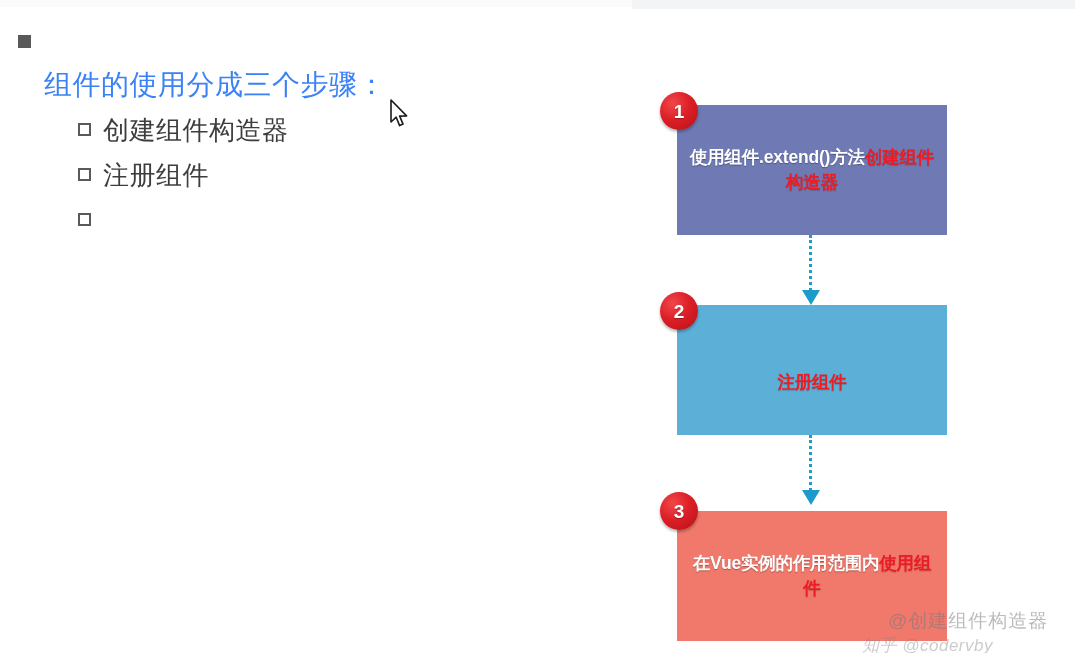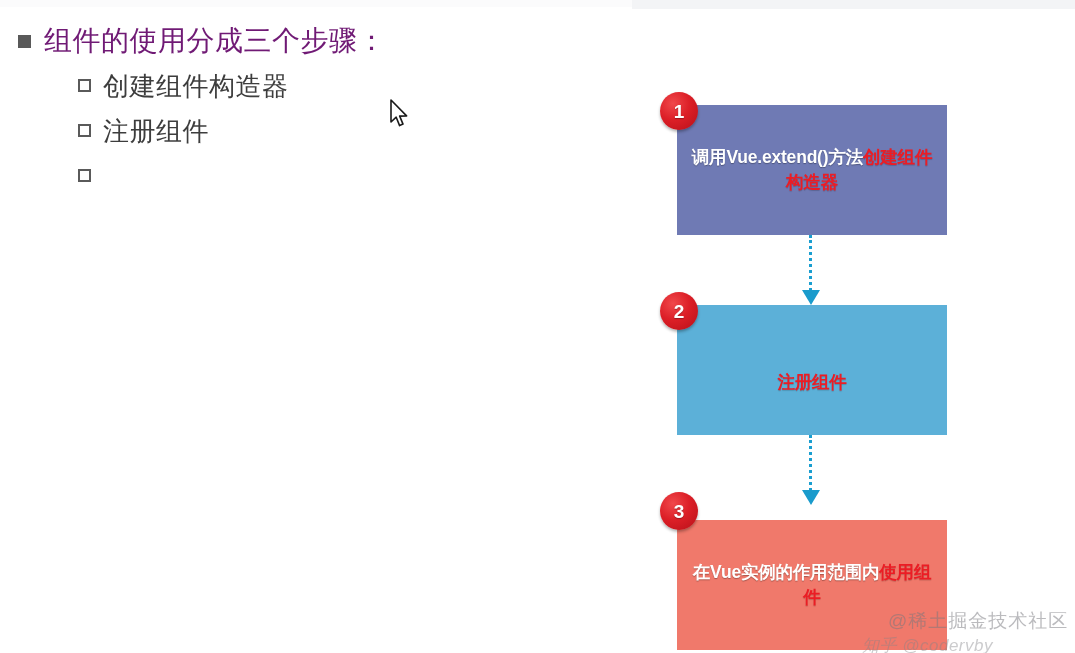--- a/index.html
+++ b/index.html
@@ -56,23 +56,24 @@
     border: 2.5px solid #5a5a5a;
     background: #ffffff;
     box-sizing: border-box;
     margin-top: 13px;
     margin-right: 12px;
     flex: 0 0 auto;
   }
   .btext-1 {
     font-size: 28px;
     line-height: 38px;
-    color: #701a75;
+    color: #3b82f6;
     letter-spacing: 0.5px;
     white-space: nowrap;
+    margin-top: 44px;
   }
   .btext-2 {
     font-size: 26px;
     line-height: 38px;
     color: #3d3d3d;
     letter-spacing: 0.5px;
     white-space: nowrap;
     margin-top: 1px;
   }
 
@@ -106,21 +107,21 @@
     line-height: 25px;
     font-weight: 700;
     letter-spacing: -0.2px;
     text-shadow: 0 1px 1px rgba(0,0,0,0.30);
   }
   .step-box .label .white { color: #ffffff; }
   .step-box .label .red   { color: #ec1c24; text-shadow: 0 1px 1px rgba(0,0,0,0.18); }
 
   #box1 { top: 25px;  height: 130px; background: #6f7ab4; }
   #box2 { top: 225px; height: 130px; background: #5cb0d8; }
-  #box3 { top: 440px; height: 130px; background: #f0796b; }
+  #box3 { top: 431px; height: 130px; background: #f0796b; }
 
   
   .badge {
     position: absolute;
     left: 20px;
     width: 38px; height: 38px;
     border-radius: 50%;
     background: radial-gradient(circle at 34% 30%, #f0484b 0%, #dc1f27 45%, #b71019 100%);
     box-shadow: 0 2px 3px rgba(0,0,0,0.30);
     color: #ffffff;
@@ -208,21 +209,21 @@
 </div>
 
 <svg class="cursor" viewBox="0 0 22 30">
   <path d="M2 1 L2 23 L7.2 18.2 L10.6 26.6 L14 25.1 L10.7 17.1 L17.6 16.9 Z" fill="#ffffff" stroke="#1a1a1a" stroke-width="1.6" stroke-linejoin="round"></path>
 </svg>
 
 <div class="flow">
 
   <div class="step-box" id="box1">
     <div class="label">
-      <span class="white">调用Vue.extend()方法</span><span class="red">创建组件构造器</span>
+      <span class="white">使用组件.extend()方法</span><span class="red">创建组件构造器</span>
     </div>
   </div>
   <div class="badge" id="badge1">1</div>
 
   <div class="connector" id="conn1">
     <span class="line"></span>
     <span class="head"></span>
   </div>
 
   <div class="step-box" id="box2">
@@ -239,14 +240,14 @@
 
   <div class="step-box" id="box3">
     <div class="label">
       <span class="white">在Vue实例的作用范围内</span><span class="red">使用组件</span>
     </div>
   </div>
   <div class="badge" id="badge3">3</div>
 
 </div>
 
-<div class="watermark-main">@稀土掘金技术社区</div>
+<div class="watermark-main">@创建组件构造器</div>
 <div class="watermark-sub">知乎 @codervby</div>
 
 </body></html>

